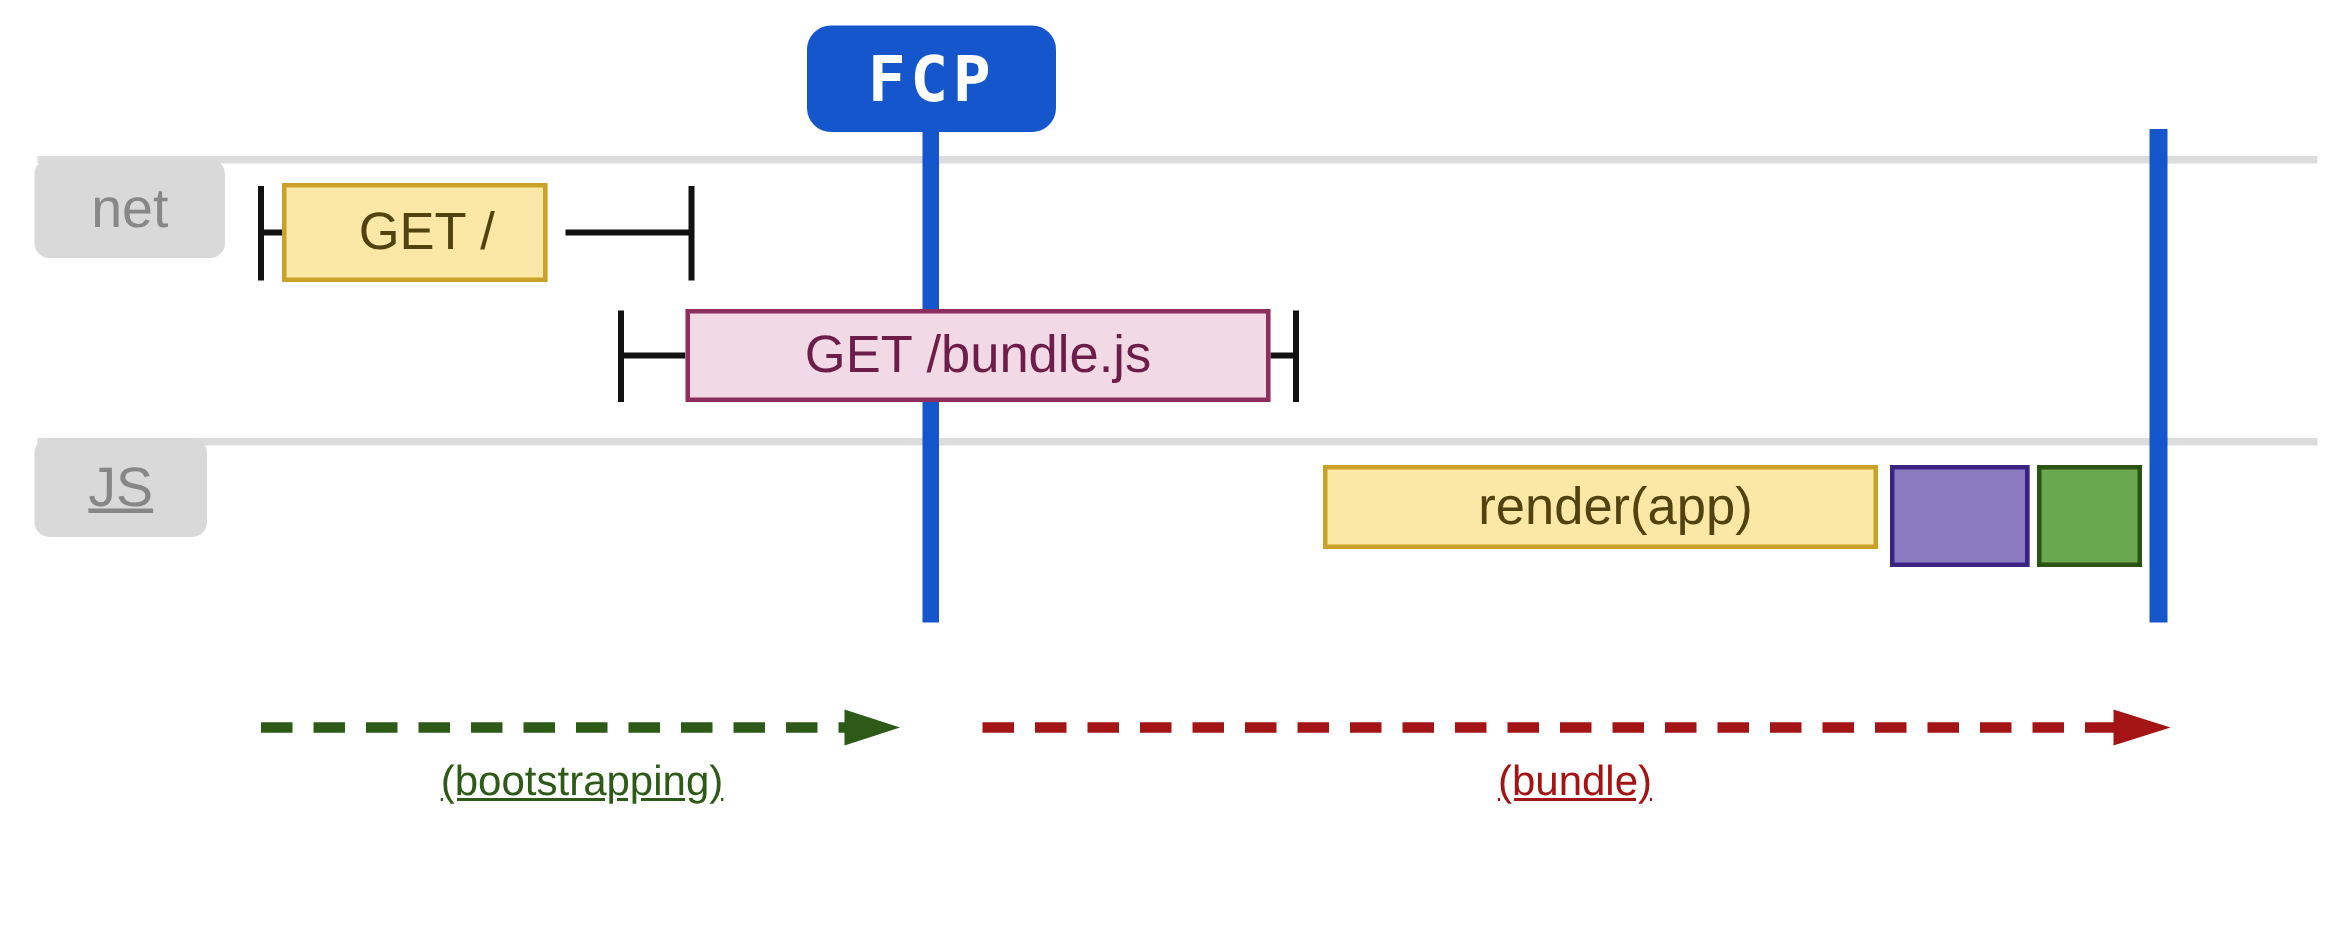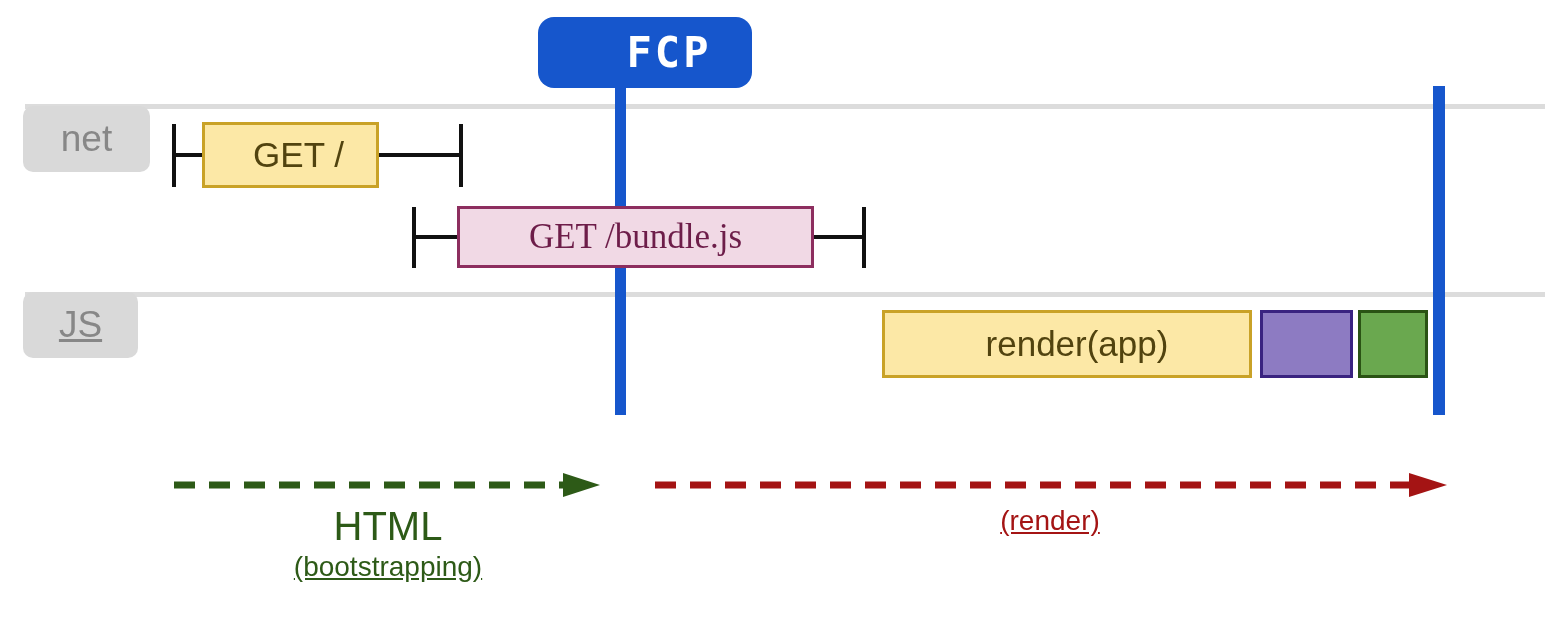--- a/index.html
+++ b/index.html
@@ -26,21 +26,21 @@
     font-size: 37px;
   }
   .lane-label.net { top: 106px; width: 127px; text-align: right; }
   .lane-label.js  { top: 292px; width: 115px; text-decoration: underline; }
   
   .badge {
     position: absolute; top: 17px; width: 166px; height: 71px;
     background: var(--blue); border-radius: 16px; z-index: 6;
     display: flex; align-items: center; justify-content: center;
     color: #ffffff; font-family: "DejaVu Sans Mono", monospace;
-    font-weight: bold; font-size: 42px; letter-spacing: 3px; padding-left: 48px;
+    font-weight: bold; font-size: 42px; letter-spacing: 3px;
   }
   .badge.fcp { left: 538px; }
   .badge.tti { left: 1357px; }
   .stem {
     position: absolute; top: 86px; height: 329px;
     background: var(--blue); z-index: 2;
   }
   .stem.fcp { left: 615px; width: 11px; }
   .stem.tti { left: 1433px; width: 12px; }
   
@@ -50,33 +50,32 @@
   .connector {
     position: absolute; height: 4px; background: var(--tick); z-index: 4;
   }
   
   .box {
     position: absolute; z-index: 5; box-sizing: border-box;
     display: flex; align-items: center; justify-content: center;
     font-size: 35px;
   }
   .box.get-root {
-    left: 202px; top: 122px; width: 177px; height: 66px;
+    left: 188px; top: 122px; width: 177px; height: 66px;
     background: var(--yellow_fill); border: 3px solid var(--yellow_border);
     color: var(--yellow_text);
     padding-left: 16px;
   }
   .box.get-bundle {
-    left: 457px; top: 206px; width: 357px; height: 62px;
+    left: 457px; top: 206px; width: 390px; height: 62px;
     background: var(--pink_fill); border: 3px solid var(--pink_border);
     color: var(--pink_text);
-    font-family: Liberation Serif, serif;
   }
   .box.render {
-    left: 882px; top: 310px; width: 370px; height: 68px;
+    left: 882px; top: 310px; width: 370px; height: 56px;
     background: var(--yellow_fill); border: 3px solid var(--yellow_border);
     color: var(--yellow_text);
     padding-left: 20px;
   }
   .box.task-purple {
     left: 1260px; top: 310px; width: 93px; height: 68px;
     background: var(--purple_fill); border: 3px solid var(--purple_border);
   }
   .box.task-green {
     left: 1358px; top: 310px; width: 70px; height: 68px;
@@ -132,20 +131,19 @@
   <svg class="arrow green" width="440" height="34" viewBox="0 0 440 34">
     <line x1="4" y1="17" x2="394" y2="17" stroke-width="7" stroke-dasharray="21 14"></line>
     <polygon points="393,5 430,17 393,29"></polygon>
   </svg>
   <svg class="arrow red" width="805" height="34" viewBox="0 0 805 34">
     <line x1="5" y1="17" x2="760" y2="17" stroke-width="7" stroke-dasharray="21 14"></line>
     <polygon points="759,5 797,17 759,29"></polygon>
   </svg>
 
   <div class="phase html">
-    <div class="main">HTML</div>
     <div class="sub">(bootstrapping)</div>
   </div>
   <div class="phase client">
-    <div class="sub">(render)</div>
+    <div class="sub">(bundle)</div>
   </div>
 
 </div>
 
 </body></html>

